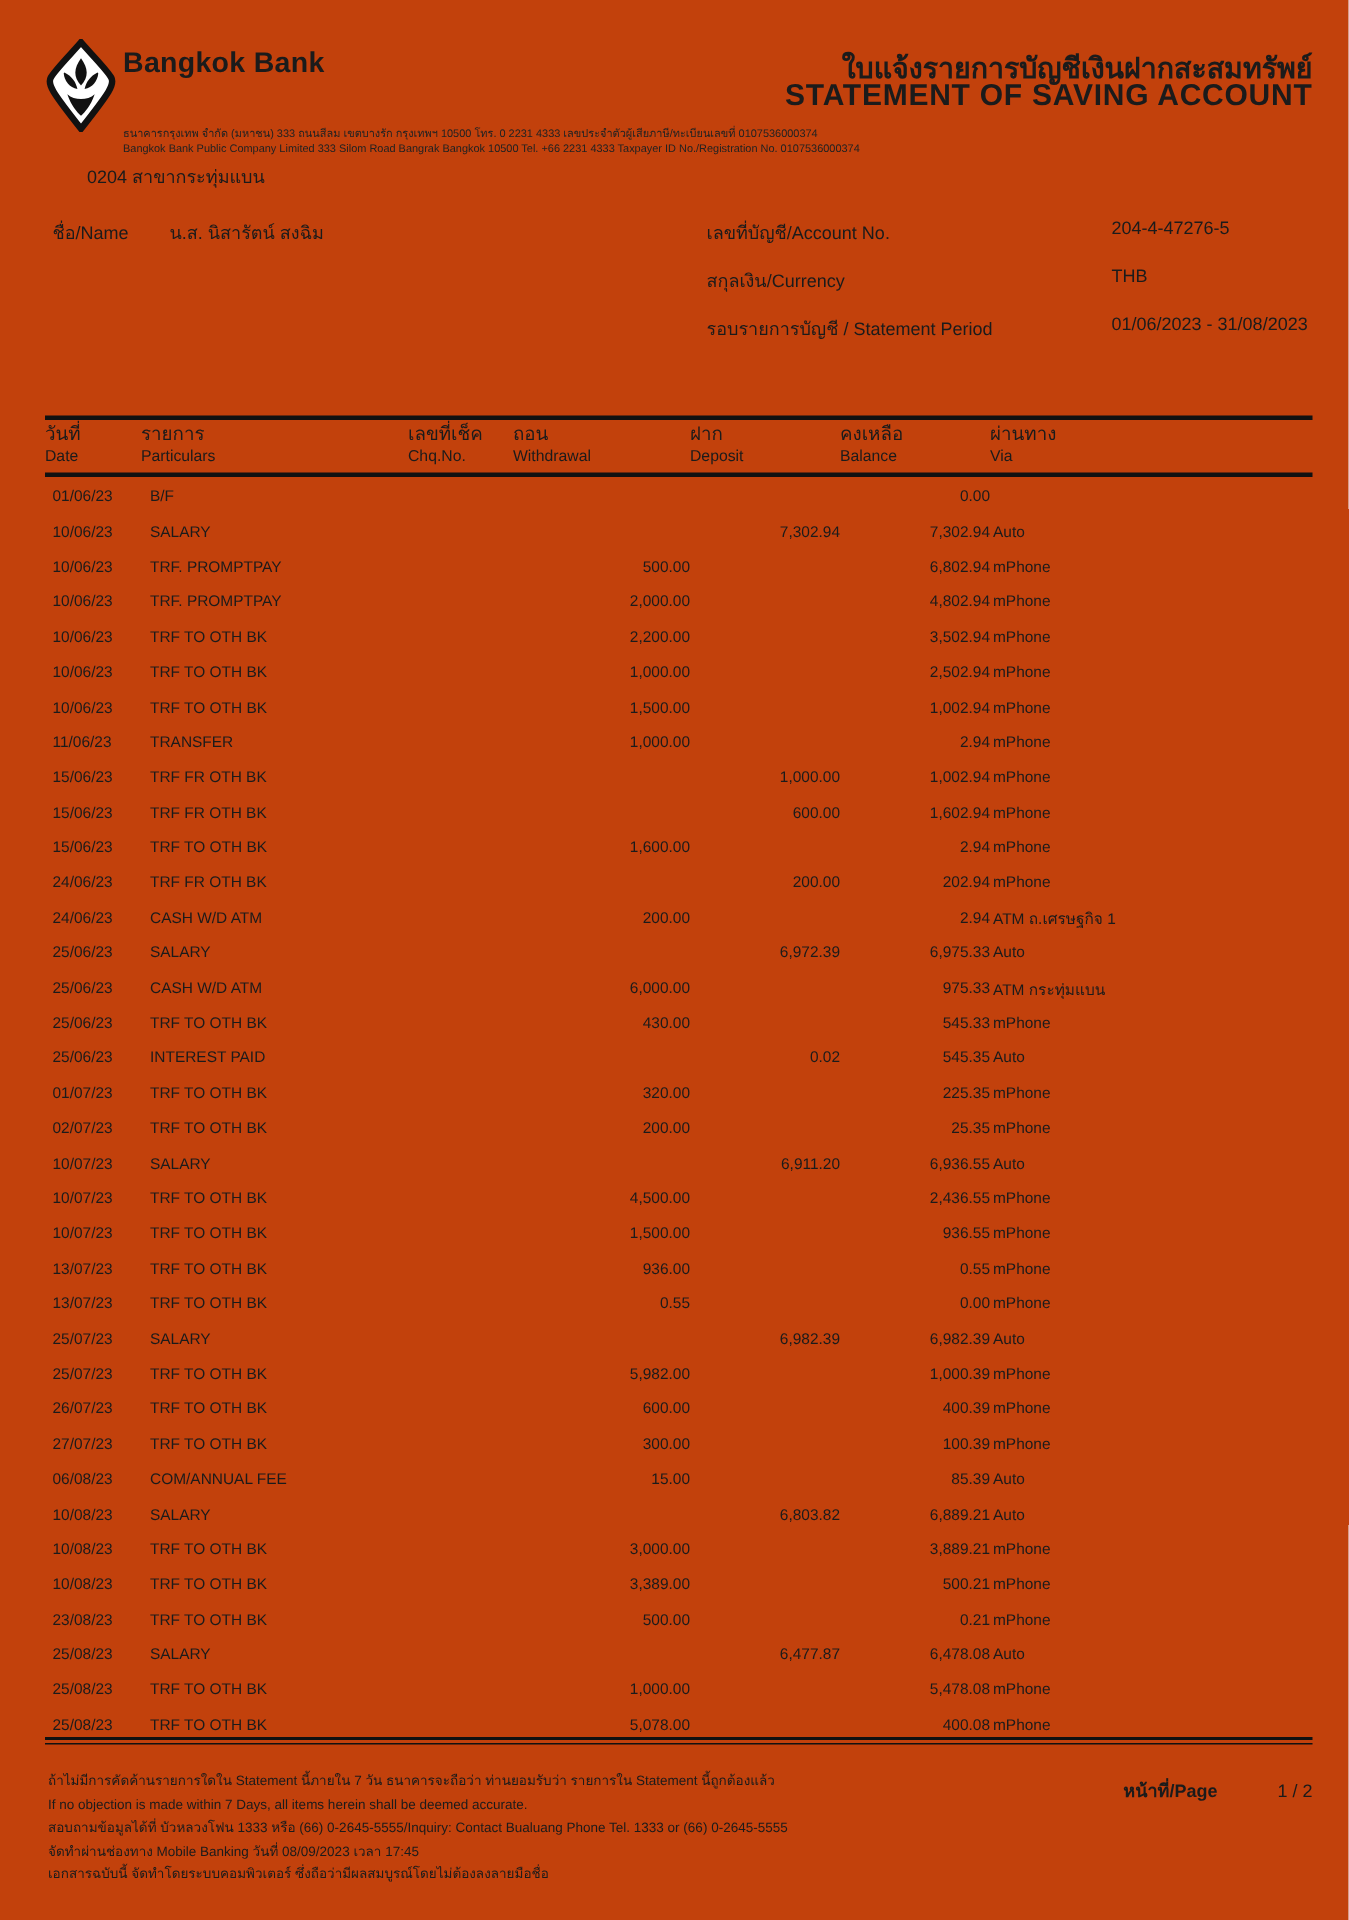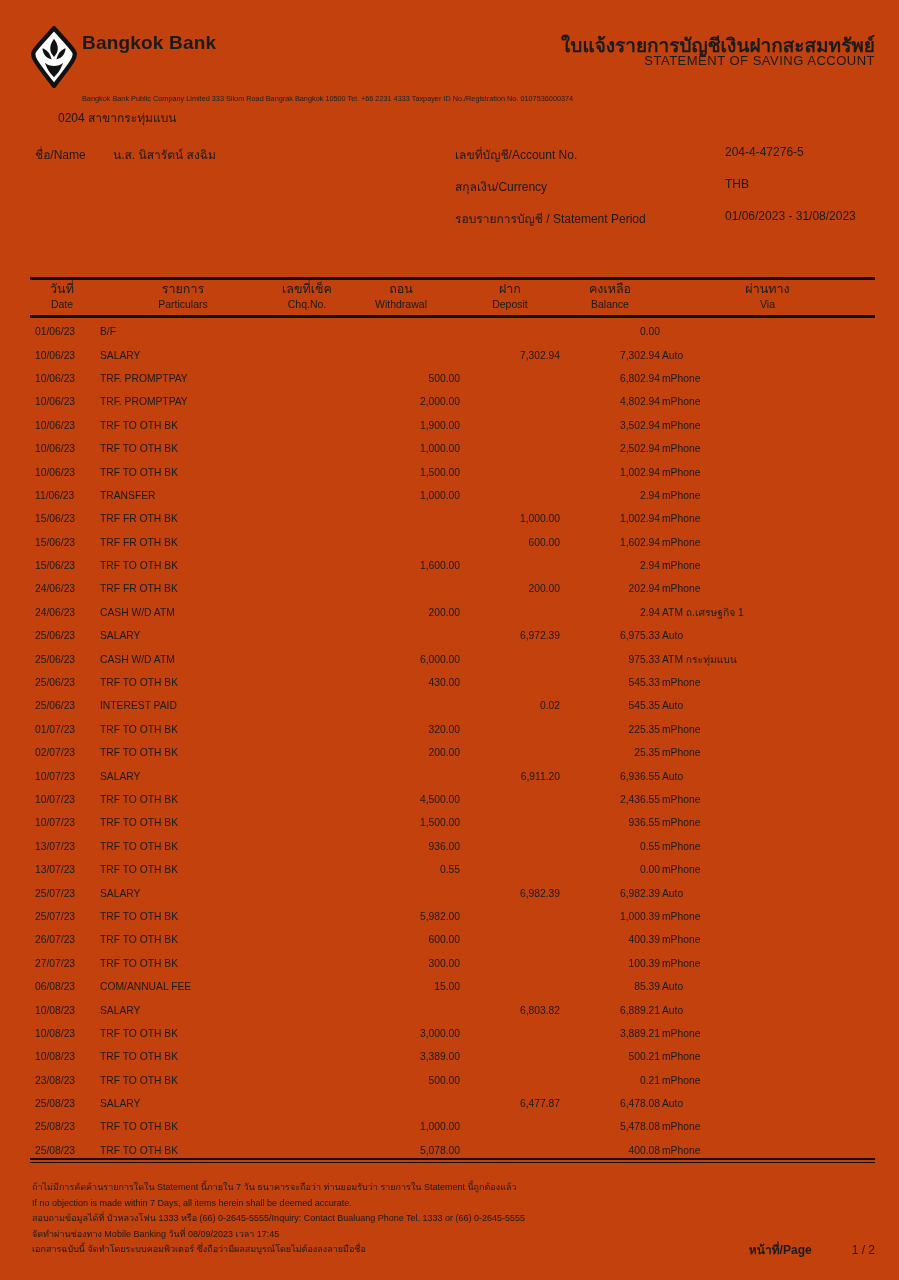--- a/index.html
+++ b/index.html
@@ -14,69 +14,70 @@
   }
   
   .logo{position:absolute;left:30px;top:26px;width:48px;height:62px;}
   .brand-en{position:absolute;left:82px;top:32px;font-size:19px;font-weight:bold;letter-spacing:.2px;}
   .brand-th{position:absolute;left:82px;top:50px;font-size:27px;font-weight:bold;letter-spacing:.5px;}
   .addr{position:absolute;left:82px;width:520px;font-size:7.3px;line-height:10px;color:#222;}
   .addr-th{top:84px;}
   .addr-en{top:94px;}
   .branch{position:absolute;left:58px;top:108px;font-size:12px;}
   .title-th{position:absolute;right:24px;top:30px;font-size:19px;font-weight:bold;text-align:right;}
-  .title-en{position:absolute;right:24px;top:53px;font-size:13px;font-weight:normal;letter-spacing:.5px;text-align:right;}
+  .title-en{position:absolute;right:24px;top:53px;font-size:20px;font-weight:bold;letter-spacing:.5px;text-align:right;}
   
   .acc-name-label{position:absolute;left:35px;top:145px;font-size:12px;}
   .acc-name-value{position:absolute;left:113px;top:145px;font-size:12px;}
   .acc-grid{position:absolute;left:455px;top:145px;width:420px;}
-  .acc-row{display:flex;margin-bottom:13px;}
+  .acc-row{display:flex;margin-bottom:13px;margin-left:16px;}
   .acc-label{width:270px;font-size:12px;}
   .acc-value{font-size:12px;}
   
   .rule{position:absolute;left:30px;right:24px;background:#111;}
   .rule-top{top:277px;height:2.5px;}
   .rule-mid{top:315px;height:2.5px;}
   .rule-bottom{top:1158px;height:2px;}
   .rule-bottom2{top:1162px;height:1px;}
   .thead{position:absolute;left:30px;right:24px;top:281px;height:34px;
          display:grid;grid-template-columns:64px 178px 70px 118px 100px 100px 1fr;}
-  .thcell{text-align:center;}
+  .thcell{text-align:left;}
   .th-th{font-size:12.5px;line-height:16px;}
   .th-en{font-size:10.5px;line-height:15px;}
   .tbody{position:absolute;left:30px;right:24px;top:320px;}
   .trow{display:grid;grid-template-columns:64px 178px 70px 118px 100px 100px 1fr;
         height:23.4px;align-items:center;}
   .cell{font-size:10.3px;white-space:nowrap;overflow:visible;}
   .c0{padding-left:5px;}
   .c1{padding-left:6px;}
   .c2{text-align:center;}
   .c3,.c4,.c5{text-align:right;}
   .c6{padding-left:2px;}
   
   .foot{position:absolute;left:32px;top:1180px;width:660px;}
   .fnote{font-size:9px;line-height:15.5px;color:#1b1b1b;}
-  .page-no{position:absolute;right:24px;top:1240px;font-size:12px;}
+  .page-no{position:absolute;right:24px;top:1184px;font-size:12px;}
   .page-no .lbl{margin-right:40px;font-weight:bold;}
 </style>
 </head>
 <body>
 
 <div class="page">
 
   <div class="logo">
     <svg width="48" height="62" viewBox="0 0 100 128">
       <path d="M50 4 C60 16 86 42 92 53 C97 62 91 72 50 124 C9 72 3 62 8 53 C14 42 40 16 50 4 Z" fill="#ffffff" stroke="#111" stroke-width="9"></path>
       <path d="M50 26 C60 40 61 52 50 64 C39 52 40 40 50 26 Z" fill="#111"></path>
       <path d="M27 46 C37 51 43 59 45 69 C34 67 27 58 26 47 Z" fill="#111"></path>
       <path d="M73 46 C63 51 57 59 55 69 C66 67 73 58 74 47 Z" fill="#111"></path>
       <path d="M31 76 C41 85 59 85 69 76 C63 93 56 100 50 106 C44 100 37 93 31 76 Z" fill="#111"></path>
     </svg>
   </div>
   <div class="brand-en">Bangkok Bank</div>
+  <div class="addr addr-th">ธนาคารกรุงเทพ จำกัด (มหาชน) 333 ถนนสีลม เขตบางรัก กรุงเทพฯ 10500 โทร. 0 2231 4333 เลขประจำตัวผู้เสียภาษี/ทะเบียนเลขที่ 0107536000374</div>
   <div class="addr addr-en">Bangkok Bank Public Company Limited 333 Silom Road Bangrak Bangkok 10500 Tel. +66 2231 4333 Taxpayer ID No./Registration No. 0107536000374</div>
   <div class="branch">0204 สาขากระทุ่มแบน</div>
   <div class="title-th">ใบแจ้งรายการบัญชีเงินฝากสะสมทรัพย์</div>
   <div class="title-en">STATEMENT OF SAVING ACCOUNT</div>
 
   <div class="acc-name-label">ชื่อ/Name</div>
   <div class="acc-name-value">น.ส. นิสารัตน์ สงฉิม</div>
   <div class="acc-grid">
     <div class="acc-row">
       <div class="acc-label">เลขที่บัญชี/Account No.</div>
@@ -162,21 +163,21 @@
         <div class="cell c2"></div>
         <div class="cell c3">2,000.00</div>
         <div class="cell c4"></div>
         <div class="cell c5">4,802.94</div>
         <div class="cell c6">mPhone</div>
       </div>
       <div class="trow">
         <div class="cell c0">10/06/23</div>
         <div class="cell c1">TRF TO OTH BK</div>
         <div class="cell c2"></div>
-        <div class="cell c3">1,900.00</div>
+        <div class="cell c3">2,200.00</div>
         <div class="cell c4"></div>
         <div class="cell c5">3,502.94</div>
         <div class="cell c6">mPhone</div>
       </div>
       <div class="trow">
         <div class="cell c0">10/06/23</div>
         <div class="cell c1">TRF TO OTH BK</div>
         <div class="cell c2"></div>
         <div class="cell c3">1,000.00</div>
         <div class="cell c4"></div>

